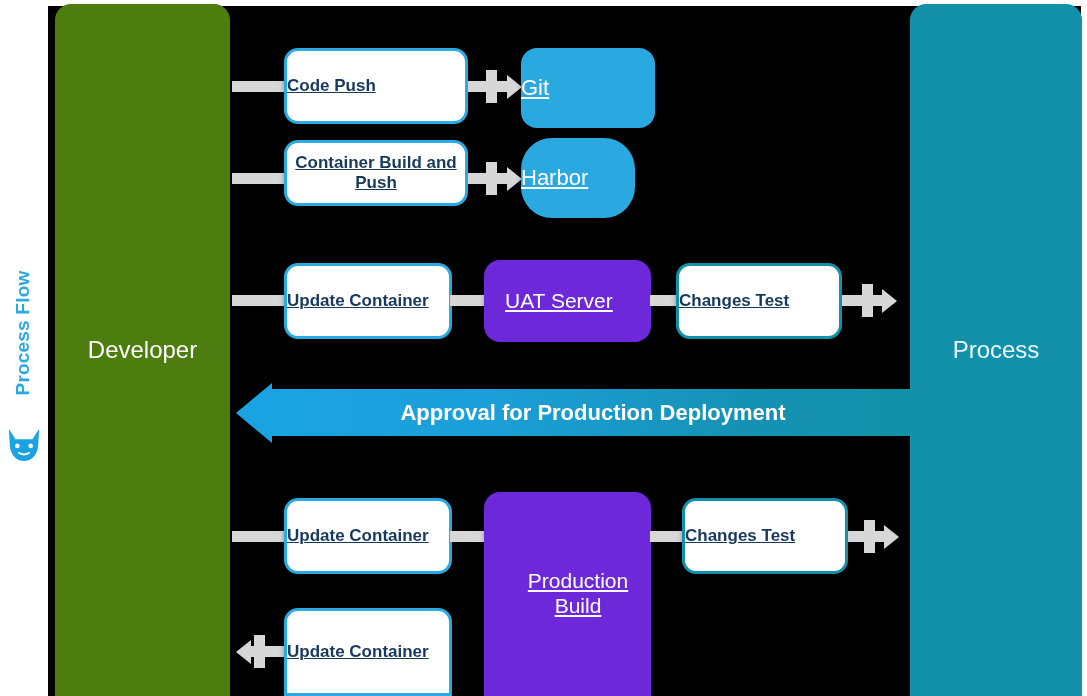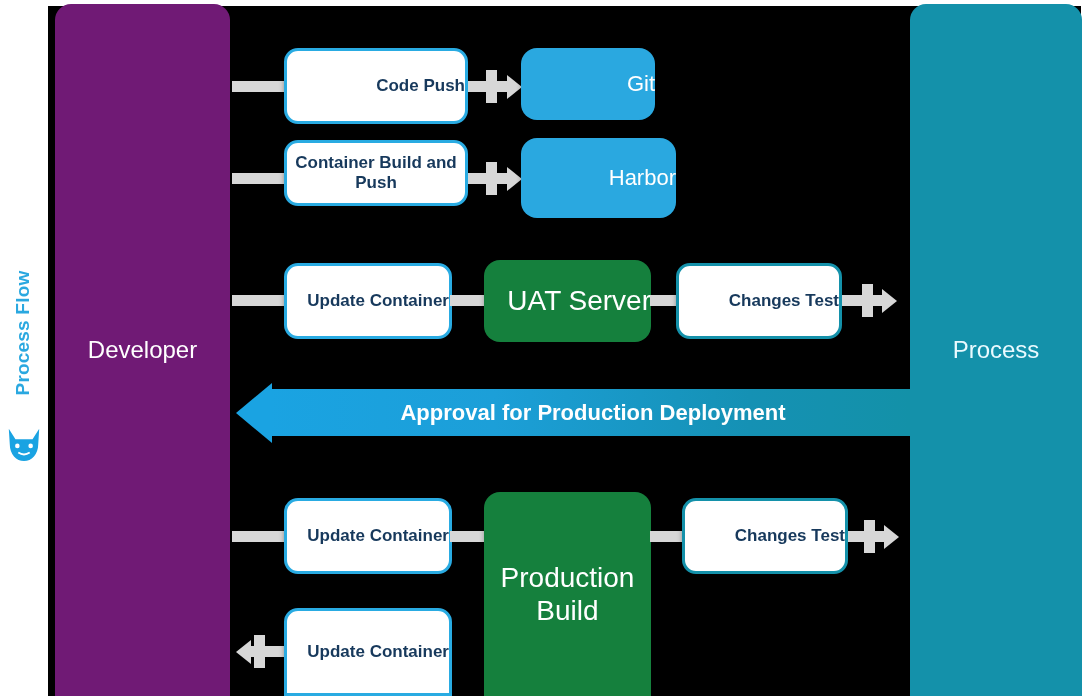--- a/index.html
+++ b/index.html
@@ -22,50 +22,50 @@
     position:absolute;left:-62px;top:322px;width:170px;
     transform:rotate(-90deg);transform-origin:center center;
     color:#2aa8e0;font-size:19px;font-weight:700;letter-spacing:.2px;
     text-align:center;white-space:nowrap;
   }
   .rail-logo{position:absolute;left:5px;top:424px;width:38px;height:40px;}
 
   
   .lane-dev{
     position:absolute;left:55px;top:4px;width:175px;height:692px;
-    background:#701a75;border-radius:16px 16px 0 0;
+    background:#4d7c0f;border-radius:16px 16px 0 0;
     color:#fff;font-size:24px;
     display:flex;align-items:center;justify-content:center;
   }
   .lane-test{
     position:absolute;left:910px;top:4px;width:172px;height:692px;
     background:#1491aa;border-radius:16px 16px 0 0;
     color:#eafaff;font-size:24px;
     display:flex;align-items:center;justify-content:center;
   }
   .lane-label{pointer-events:none;}
 
   
   .node{
     position:absolute;box-sizing:border-box;
-    display:flex;align-items:center;justify-content:flex-end;
-    text-align:center;line-height:1.18;border-radius:14px;
+    display:flex;align-items:center;justify-content:flex-start;
+    text-align:center;line-height:1.18;border-radius:14px;text-decoration:underline;
   }
   .node-white{
     background:#fff;color:#17395c;font-weight:700;font-size:17px;
     border:3px solid #29abe2;box-shadow:0 2px 5px rgba(0,0,0,.35);
   }
   .node-white.teal-edge{border-color:#1491aa;}
   .node-fill-blue{
     background:#2aa8e0;color:#fff;font-weight:400;font-size:22px;
     border-radius:16px;box-shadow:0 2px 5px rgba(0,0,0,.3);
   }
   .node-fill-teal{
-    background:#15803d;color:#fff;font-weight:400;font-size:28px;
-    border-radius:16px;box-shadow:0 2px 5px rgba(0,0,0,.3);
+    background:#6d28d9;color:#fff;font-weight:400;font-size:21px;
+    border-radius:16px;box-shadow:0 2px 5px rgba(0,0,0,.3);padding-left:21px;
   }
 
   
   .conn{position:absolute;background:#d7d7d7;height:11px;}
   .arrowhead{position:absolute;width:0;height:0;}
   .ar-right{
     border-top:12px solid transparent;border-bottom:12px solid transparent;
     border-left:15px solid #d7d7d7;
   }
   .ar-left{
@@ -128,35 +128,35 @@
   <div class="conn" style="left:232px;top:81px;width:58px;"></div>
 
   <div class="node node-white" style="left:284px;top:48px;width:184px;height:76px;">
     <span>Code Push</span>
   </div>
 
   <div class="conn" style="left:468px;top:81px;width:42px;"></div>
   <div class="stub" style="left:486px;top:70px;width:11px;height:33px;"></div>
   <div class="arrowhead ar-right" style="left:507px;top:75px;"></div>
 
-  <div class="node node-fill-blue" style="left:521px;top:48px;width:134px;height:72px;">
+  <div class="node node-fill-blue" style="left:521px;top:48px;width:134px;height:80px;">
     <span>Git</span>
   </div>
 
   <div class="conn" style="left:232px;top:173px;width:58px;"></div>
 
   <div class="node node-white" style="left:284px;top:140px;width:184px;height:66px;">
     <span>Container Build and Push</span>
   </div>
 
   <div class="conn" style="left:468px;top:173px;width:42px;"></div>
   <div class="stub" style="left:486px;top:162px;width:11px;height:33px;"></div>
   <div class="arrowhead ar-right" style="left:507px;top:167px;"></div>
 
-  <div class="node node-fill-blue" style="left:521px;top:138px;width:155px;height:80px;">
+  <div class="node node-fill-blue" style="left:521px;top:138px;width:114px;height:80px;border-radius:31px;">
     <span>Harbor</span>
   </div>
 
   <div class="conn" style="left:232px;top:295px;width:58px;"></div>
 
   <div class="node node-white" style="left:284px;top:263px;width:168px;height:76px;">
     <span>Update Container</span>
   </div>
 
   <div class="conn" style="left:450px;top:295px;width:40px;"></div>

